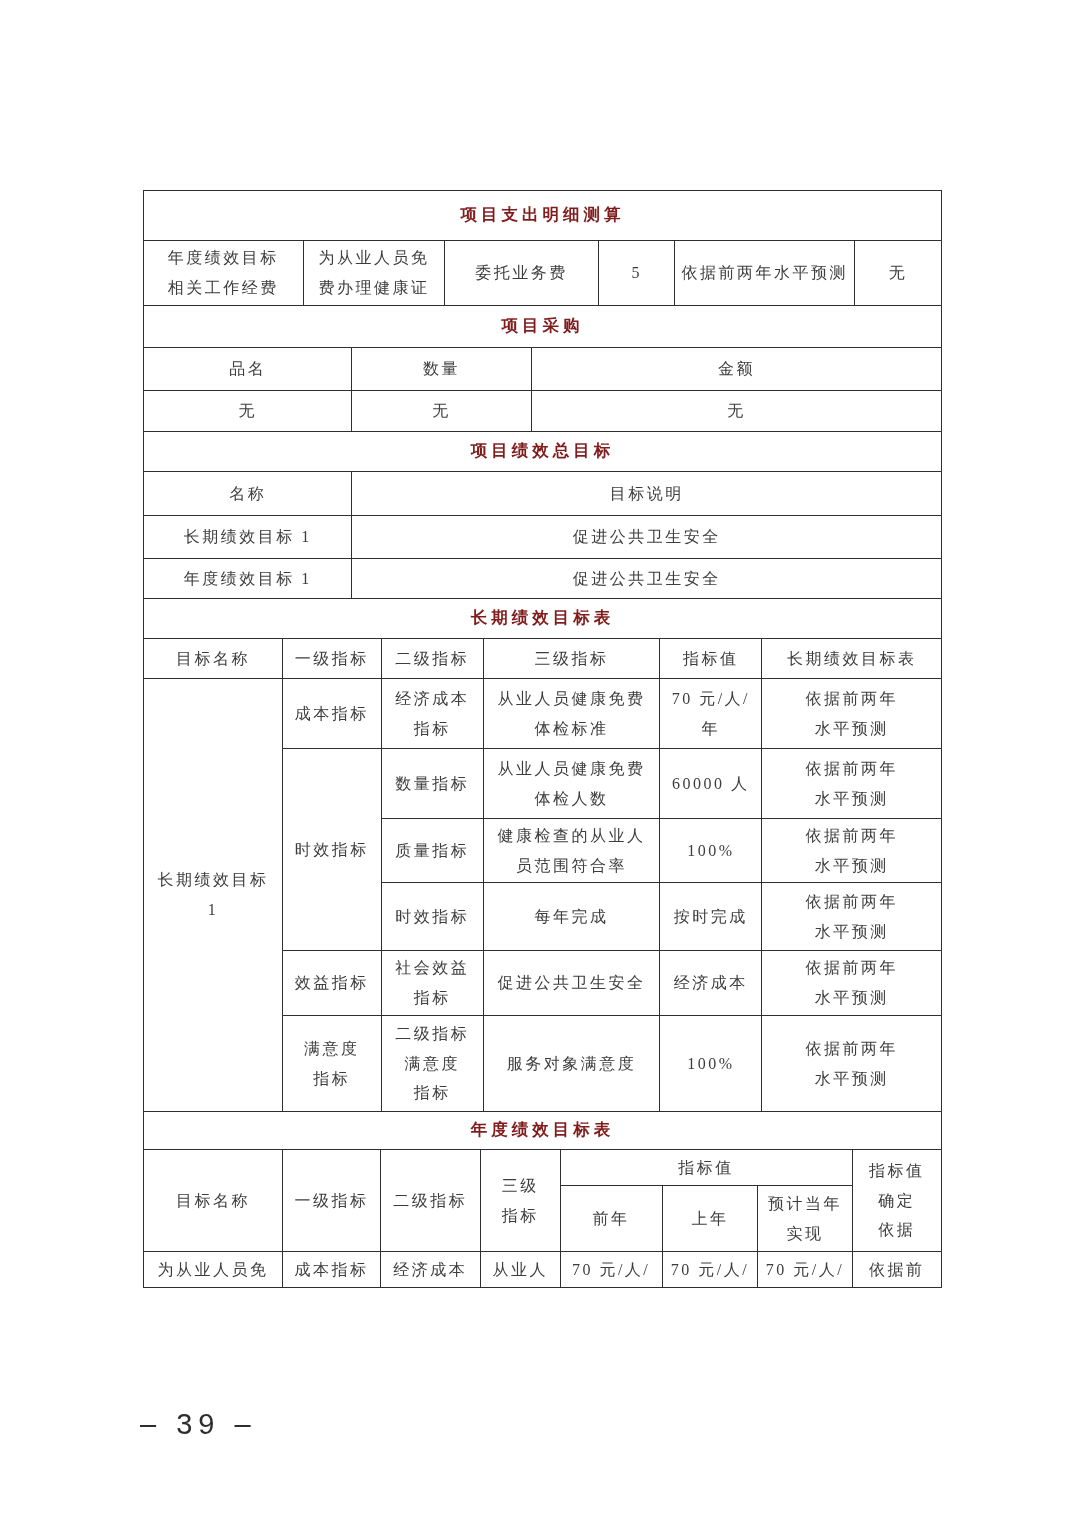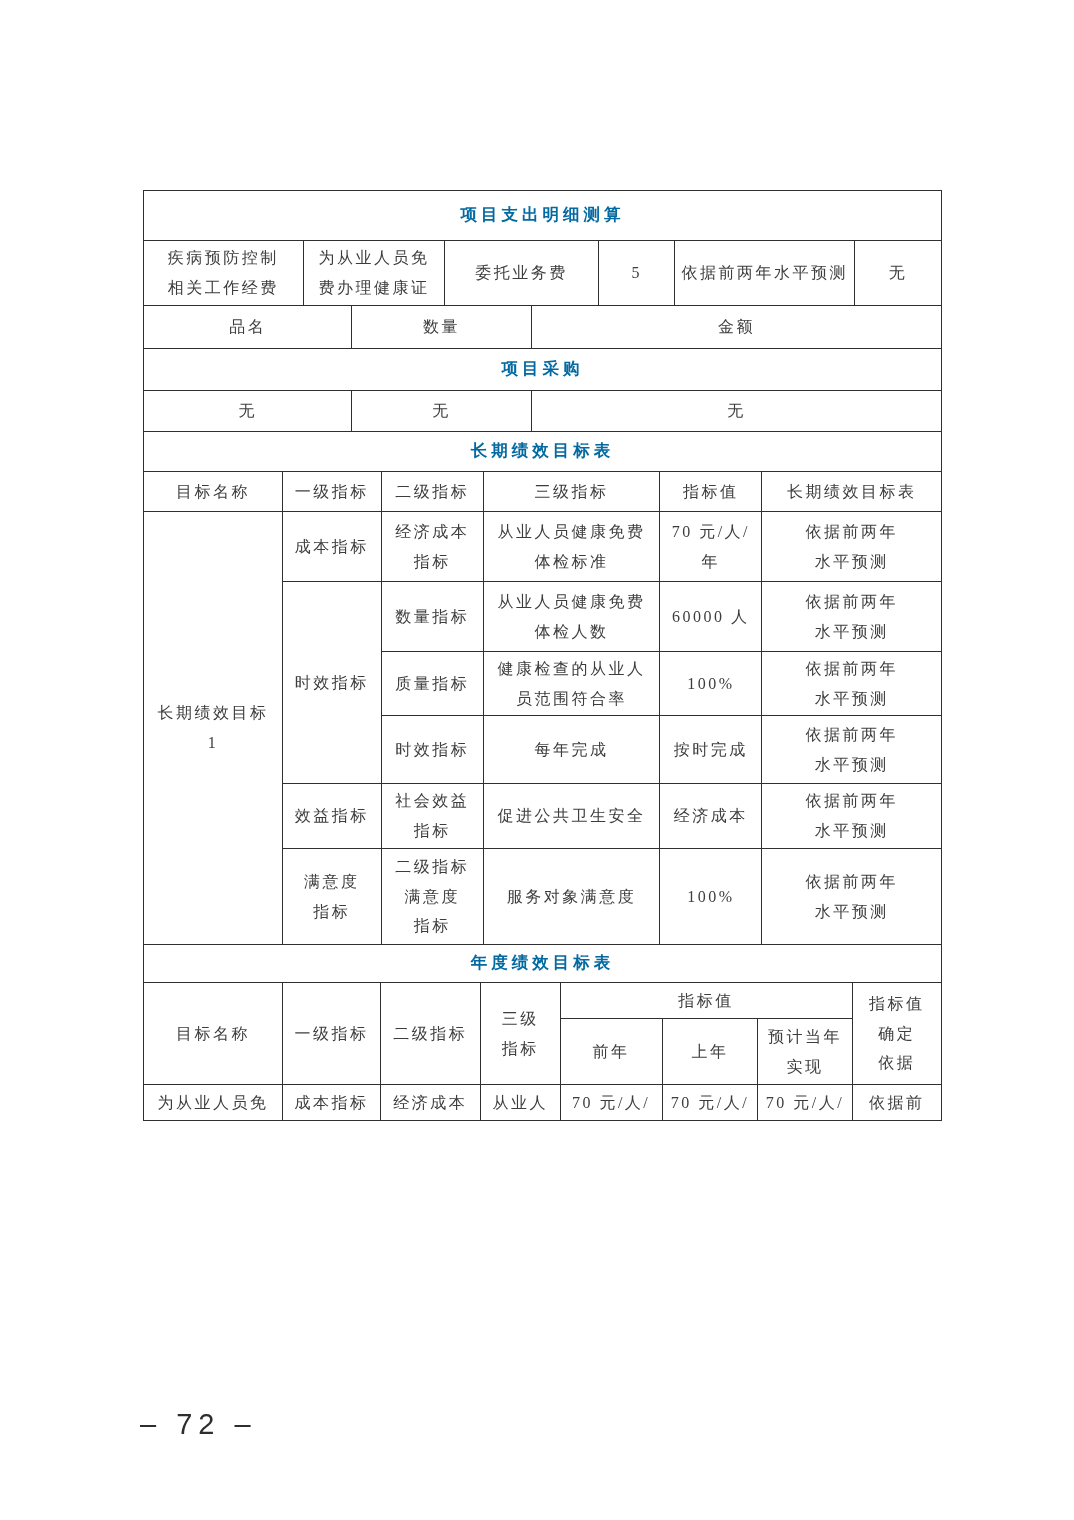--- a/index.html
+++ b/index.html
@@ -29,21 +29,21 @@
     vertical-align:middle;
     font-size:16px;
     letter-spacing:2.5px;
     line-height:1.85;
     white-space:pre-line;
     padding:1px 3px;
     overflow:hidden;
   }
   td.title {
     font-weight:bold;
-    color:#0369a1;
+    color:#7f1d1d;
     letter-spacing:4px;
     font-size:16.5px;
     margin-top:48px;
   }
   .page-number {
     position:absolute;
     left:140px; top:1408px;
     font-size:29px;
     letter-spacing:6px;
     color:#2e2e2e;
@@ -63,55 +63,78 @@
           <col style="width:19.25%">
         <col style="width:9.6%">
           <col style="width:22.5%">
           <col style="width:10.9%">
       </colgroup>
       <tbody>
           <tr style="height:50px">
         <td class="title" colspan="6">项目支出明细测算</td>
       </tr>
       <tr style="height:65px">
-        <td>疾病预防控制
+        <td>年度绩效目标
 相关工作经费</td>
         <td>为从业人员免
 费办理健康证</td>
         <td>委托业务费</td>
         <td>5</td>
         <td>依据前两年水平预测</td>
         <td>无</td>
       </tr>
     </tbody>
       </table>
 
     <table>
       <colgroup>
         <col style="width:26.1%">
           <col style="width:22.5%">
           <col style="width:51.4%">
       </colgroup>
       <tbody>
-          <tr style="height:43px">
+          <tr style="height:42px">
+        <td class="title" colspan="3">项目采购</td>
+      </tr>
+      <tr style="height:43px">
         <td>品名</td>
         <td>数量</td>
         <td>金额</td>
       </tr>
-      <tr style="height:42px">
-        <td class="title" colspan="3">项目采购</td>
-      </tr>
       <tr style="height:41px">
         <td>无</td>
         <td>无</td>
         <td>无</td>
       </tr>
     </tbody>
       </table>
 
+    <table>
+      <colgroup>
+        <col style="width:26.1%">
+          <col style="width:73.9%">
+      </colgroup>
+      <tbody>
+          <tr style="height:40px">
+        <td class="title" colspan="2">项目绩效总目标</td>
+      </tr>
+      <tr style="height:44px">
+        <td>名称</td>
+        <td>目标说明</td>
+      </tr>
+      <tr style="height:43px">
+        <td>长期绩效目标 1</td>
+        <td>促进公共卫生安全</td>
+      </tr>
+      <tr style="height:40px">
+        <td>年度绩效目标 1</td>
+        <td>促进公共卫生安全</td>
+      </tr>
+    </tbody>
+      </table>
 
     <table>
       <colgroup>
         <col style="width:17.4%">
           <col style="width:12.4%">
           <col style="width:12.8%">
         <col style="width:22.1%">
           <col style="width:12.8%">
           <col style="width:22.5%">
       </colgroup>
@@ -227,14 +250,14 @@
         <td>70 元/人/</td>
         <td>70 元/人/</td>
         <td>70 元/人/</td>
         <td>依据前</td>
       </tr>
     </tbody>
       </table>
 
   </div>
 
-  <div class="page-number">– 72 –</div>
+  <div class="page-number">– 39 –</div>
 </div>
 
 </body></html>

